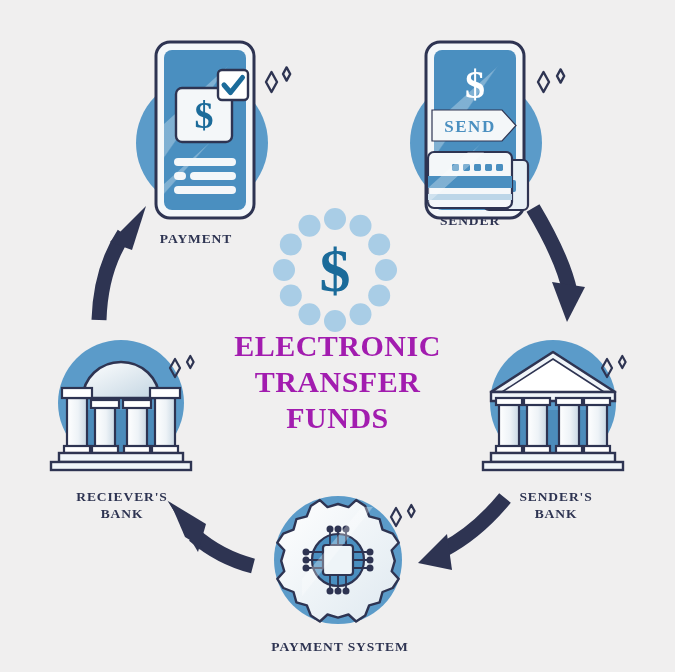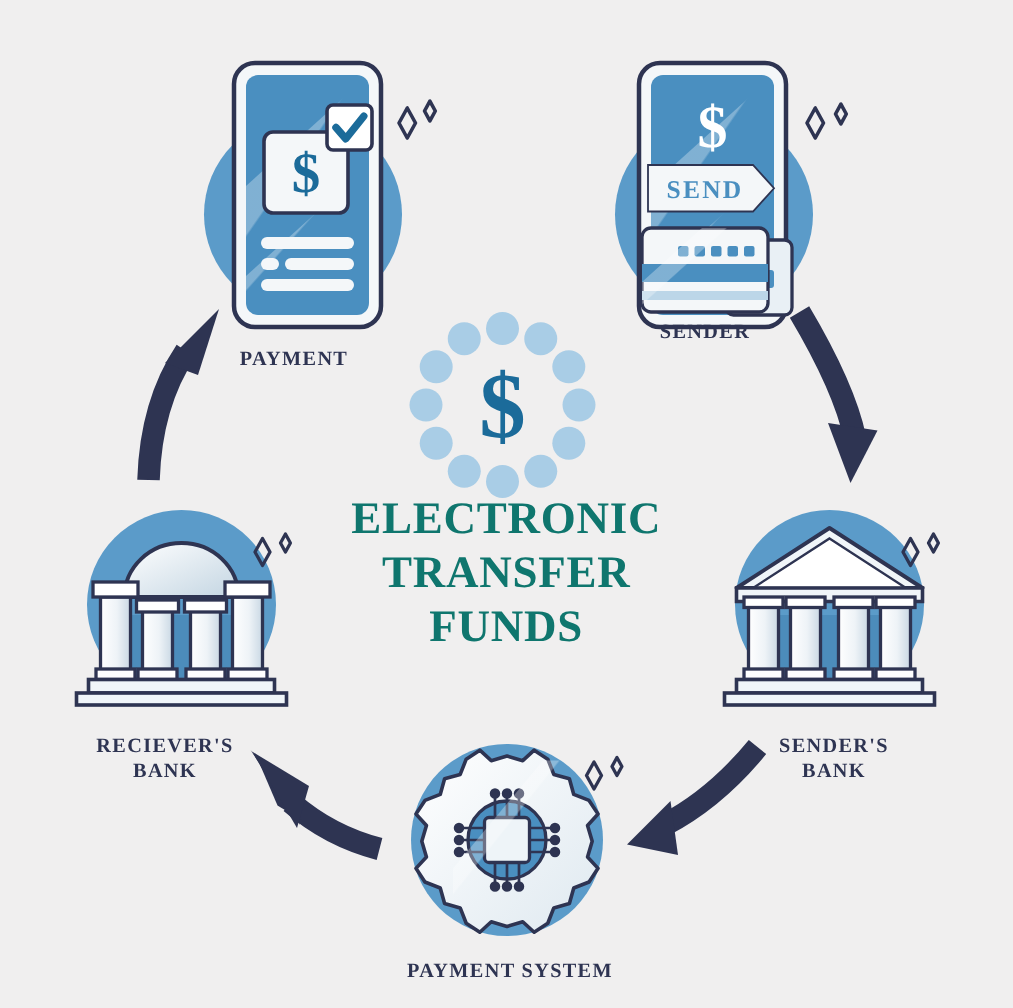--- a/index.html
+++ b/index.html
@@ -23,21 +23,21 @@
     letter-spacing:.9px;
     line-height:17px;
   }
   .title{
     position:absolute;
     left:185px;top:328px;
     width:305px;
     text-align:center;
     font-family:"Liberation Serif",serif;
     font-weight:bold;
-    color:#0f766e;
+    color:#a21caf;
     font-size:30px;
     line-height:36px;
     letter-spacing:.5px;
   }
   .title span{display:block;}
   svg{display:block;overflow:visible;}
 </style>
 </head>
 <body>
 
@@ -228,21 +228,21 @@
         </g>
         <rect x="21" y="113" width="124" height="9" fill="#f0f5f9" stroke="#2e3452" stroke-width="2.4"></rect>
         <rect x="13" y="122" width="140" height="8" fill="#f0f5f9" stroke="#2e3452" stroke-width="2.4"></rect>
       </g>
       <g fill="none" stroke="#2e3452" stroke-width="2.2" stroke-linejoin="round">
         <path d="M132 28 l5 9 5-9 -5-9 z"></path>
         <path d="M149 22 l3.3 6 3.3-6 -3.3-6 z"></path>
       </g>
     </svg>
   </div>
-  <div class="label" style="left:10px;top:488px;text-align:center;">
+  <div class="label" style="left:22px;top:488px;text-align:center;">
     <div>RECIEVER'S</div>
     <div>BANK</div>
   </div>
 
   <div class="node" style="left:258px;top:495px;">
     <svg width="160" height="140" viewBox="0 0 160 140">
       <circle cx="80" cy="65" r="64" fill="#5b9bc9"></circle>
       <g>
         <path d="M80 9
                  l10.5 3.1 7.6-7.0 9.1 6.0 4.0 10.2 10.4 2.9 2.9 10.4 10.2 4.0 6.0 9.1 -7.0 7.6 3.1 10.5

